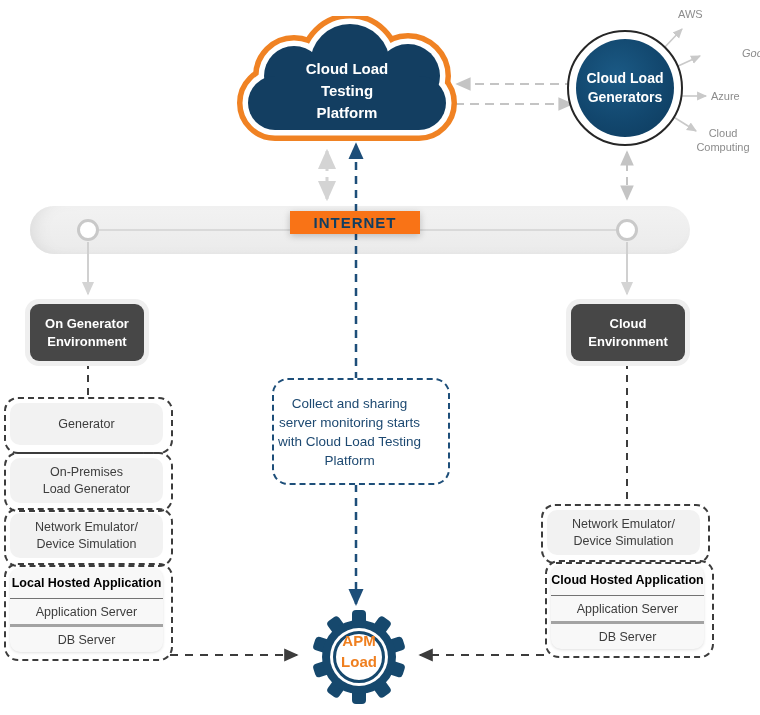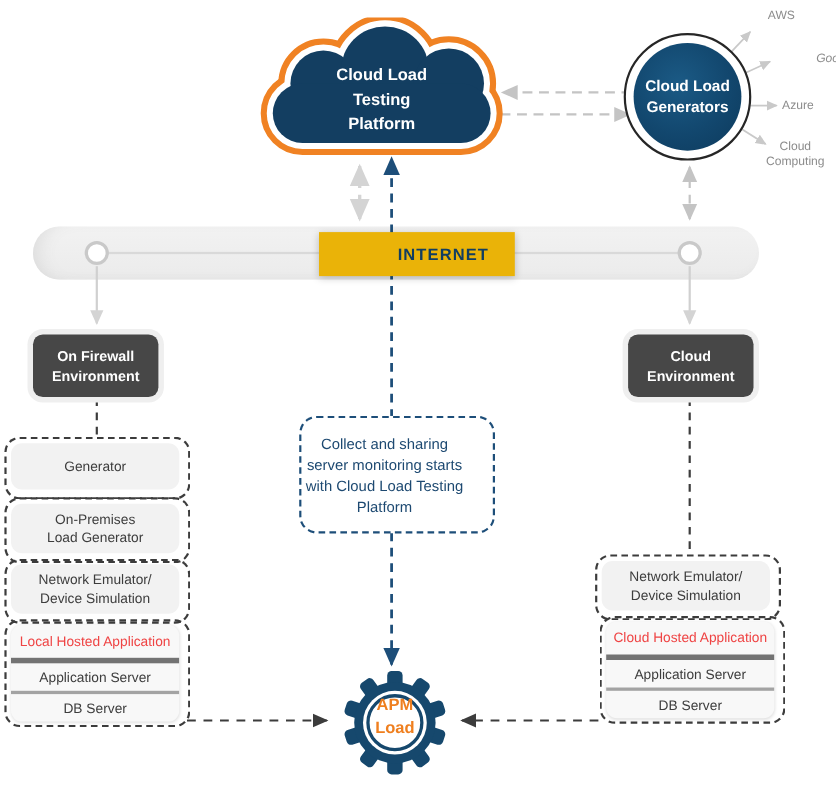--- a/index.html
+++ b/index.html
@@ -10,22 +10,22 @@
 
   
   #connectors{position:absolute;left:0;top:0;z-index:1;}
 
   
   .net-bar{left:30px;top:206px;width:660px;height:48px;border-radius:24px;
            background:linear-gradient(180deg,#f2f2f2,#ebebeb);
            box-shadow:inset 14px 0 16px -10px #dcdcdc, inset 0 -6px 10px -8px #dedede;z-index:0;}
   .net-line{left:88px;top:229px;width:539px;height:2px;background:#d9d9d9;z-index:0;}
   .net-node{width:16px;height:16px;border-radius:50%;background:#ffffff;border:3px solid #c9c9c9;z-index:2;}
-  .internet-box{left:290px;top:211px;width:130px;height:40px;background:#eab308;z-index:2;
-                box-shadow:0 2px 7px rgba(0,0,0,0.22);display:flex;align-items:center;justify-content:center;padding-left:48px;}
+  .internet-box{left:290px;top:211px;width:130px;height:23px;background:#f97316;z-index:2;
+                box-shadow:0 2px 7px rgba(0,0,0,0.22);display:flex;align-items:center;justify-content:center;}
   .internet-box span{font-size:15px;font-weight:bold;letter-spacing:1px;color:#123e61;}
 
   
   .cloud-wrap{left:232px;top:16px;width:230px;height:132px;z-index:2;}
   .cloud-label{left:252px;top:58px;width:190px;text-align:center;z-index:3;
                color:#ffffff;font-size:15px;font-weight:bold;line-height:22px;}
 
   
   .gen-outer{left:567px;top:30px;width:112px;height:112px;border-radius:50%;background:#ffffff;
              border:2px solid #262626;display:flex;align-items:center;justify-content:center;z-index:2;}
@@ -43,21 +43,21 @@
 
   
   .stack-box{width:153px;background:#f2f2f2;border-radius:10px;z-index:2;
              display:flex;align-items:center;justify-content:center;}
   .stack-box span{color:#3d3d3d;font-size:12.5px;text-align:center;line-height:17px;}
   .dash-outline{border:2px dashed #3c3c3c;border-radius:14px;z-index:1;}
 
   .group-box{width:153px;background:#f8f8f8;border-radius:10px;z-index:2;overflow:hidden;
              box-shadow:0 1px 3px rgba(0,0,0,0.12);}
   .group-box .g-head{height:30px;display:flex;align-items:center;justify-content:center;
-                     border-bottom:5px solid #737373;color:#ef4444;font-size:12.5px;}
+                     border-bottom:1px solid #737373;color:#000000;font-size:12.5px;font-weight:bold;}
   .group-box .g-row{height:25px;display:flex;align-items:center;justify-content:center;
                     border-bottom:3px solid #a3a3a3;color:#3d3d3d;font-size:12.5px;}
   .group-box .g-row:last-child{border-bottom:none;}
 
   
   .note-box{left:272px;top:378px;width:166px;height:95px;background:#ffffff;z-index:2;
             border:2px dashed #1d4e79;border-radius:16px;display:flex;align-items:center;
             padding:4px;}
   .note-box span{color:#1d4971;font-size:13.5px;font-weight:500;text-align:center;line-height:19px;}
 
@@ -148,28 +148,28 @@
   <div class="abs cloud-label pre">Cloud Load
 Testing
 Platform</div>
 
   <div class="abs gen-outer">
     <div class="gen-inner">
       <span class="pre">Cloud Load
 Generators</span>
     </div>
   </div>
-  <div class="abs provider" style="left:678px;top:7px;margin-left:20px;">AWS</div>
+  <div class="abs provider" style="left:678px;top:7px;">AWS</div>
   <div class="abs provider" style="left:742px;top:46px;font-style:italic;">Google</div>
   <div class="abs provider" style="left:711px;top:89px;">Azure</div>
   <div class="abs provider pre" style="left:686px;top:126px;width:74px;text-align:center;">Cloud
 Computing</div>
 
   <div class="abs env-box" style="left:30px;top:304px;">
-    <span class="pre">On Firewall
+    <span class="pre">On Generator
 Environment</span>
   </div>
   <div class="abs env-box" style="left:571px;top:304px;">
     <span class="pre">Cloud
 Environment</span>
   </div>
 
   <div class="abs dash-outline" style="left:4px;top:397px;width:165px;height:53px;"></div>
   <div class="abs dash-outline" style="left:4px;top:452px;width:165px;height:56px;"></div>
   <div class="abs dash-outline" style="left:4px;top:508px;width:165px;height:55px;"></div>

